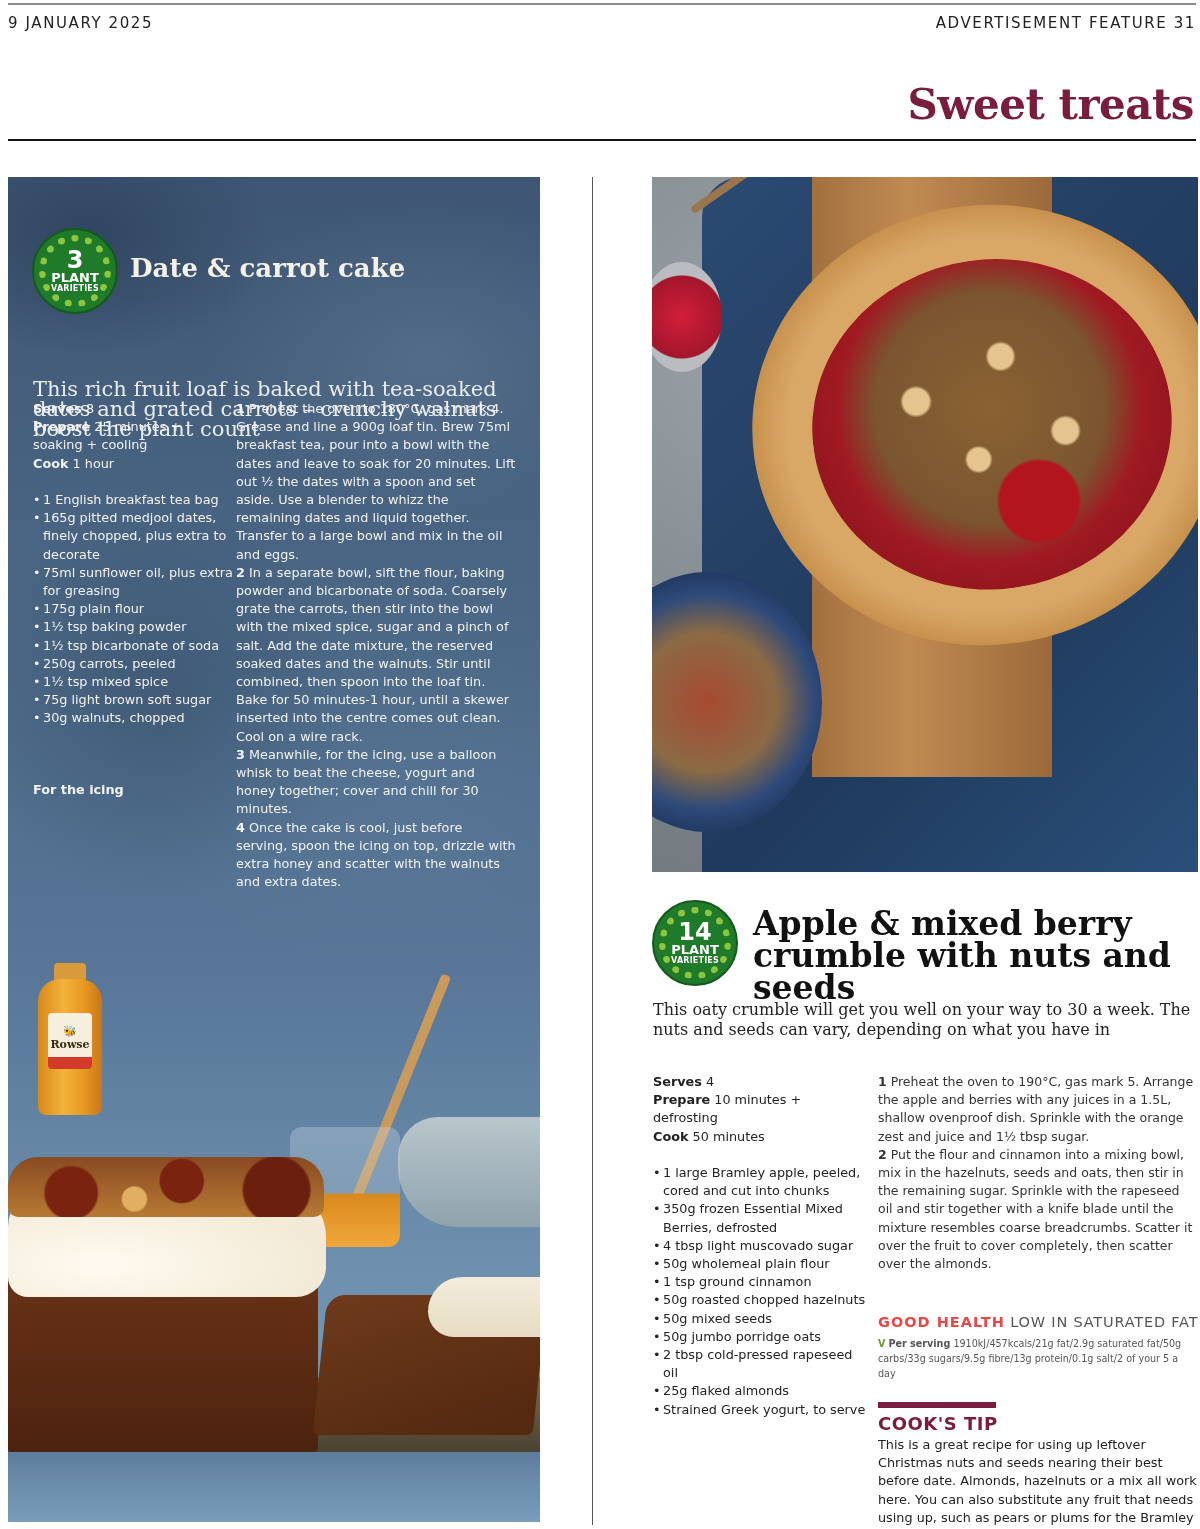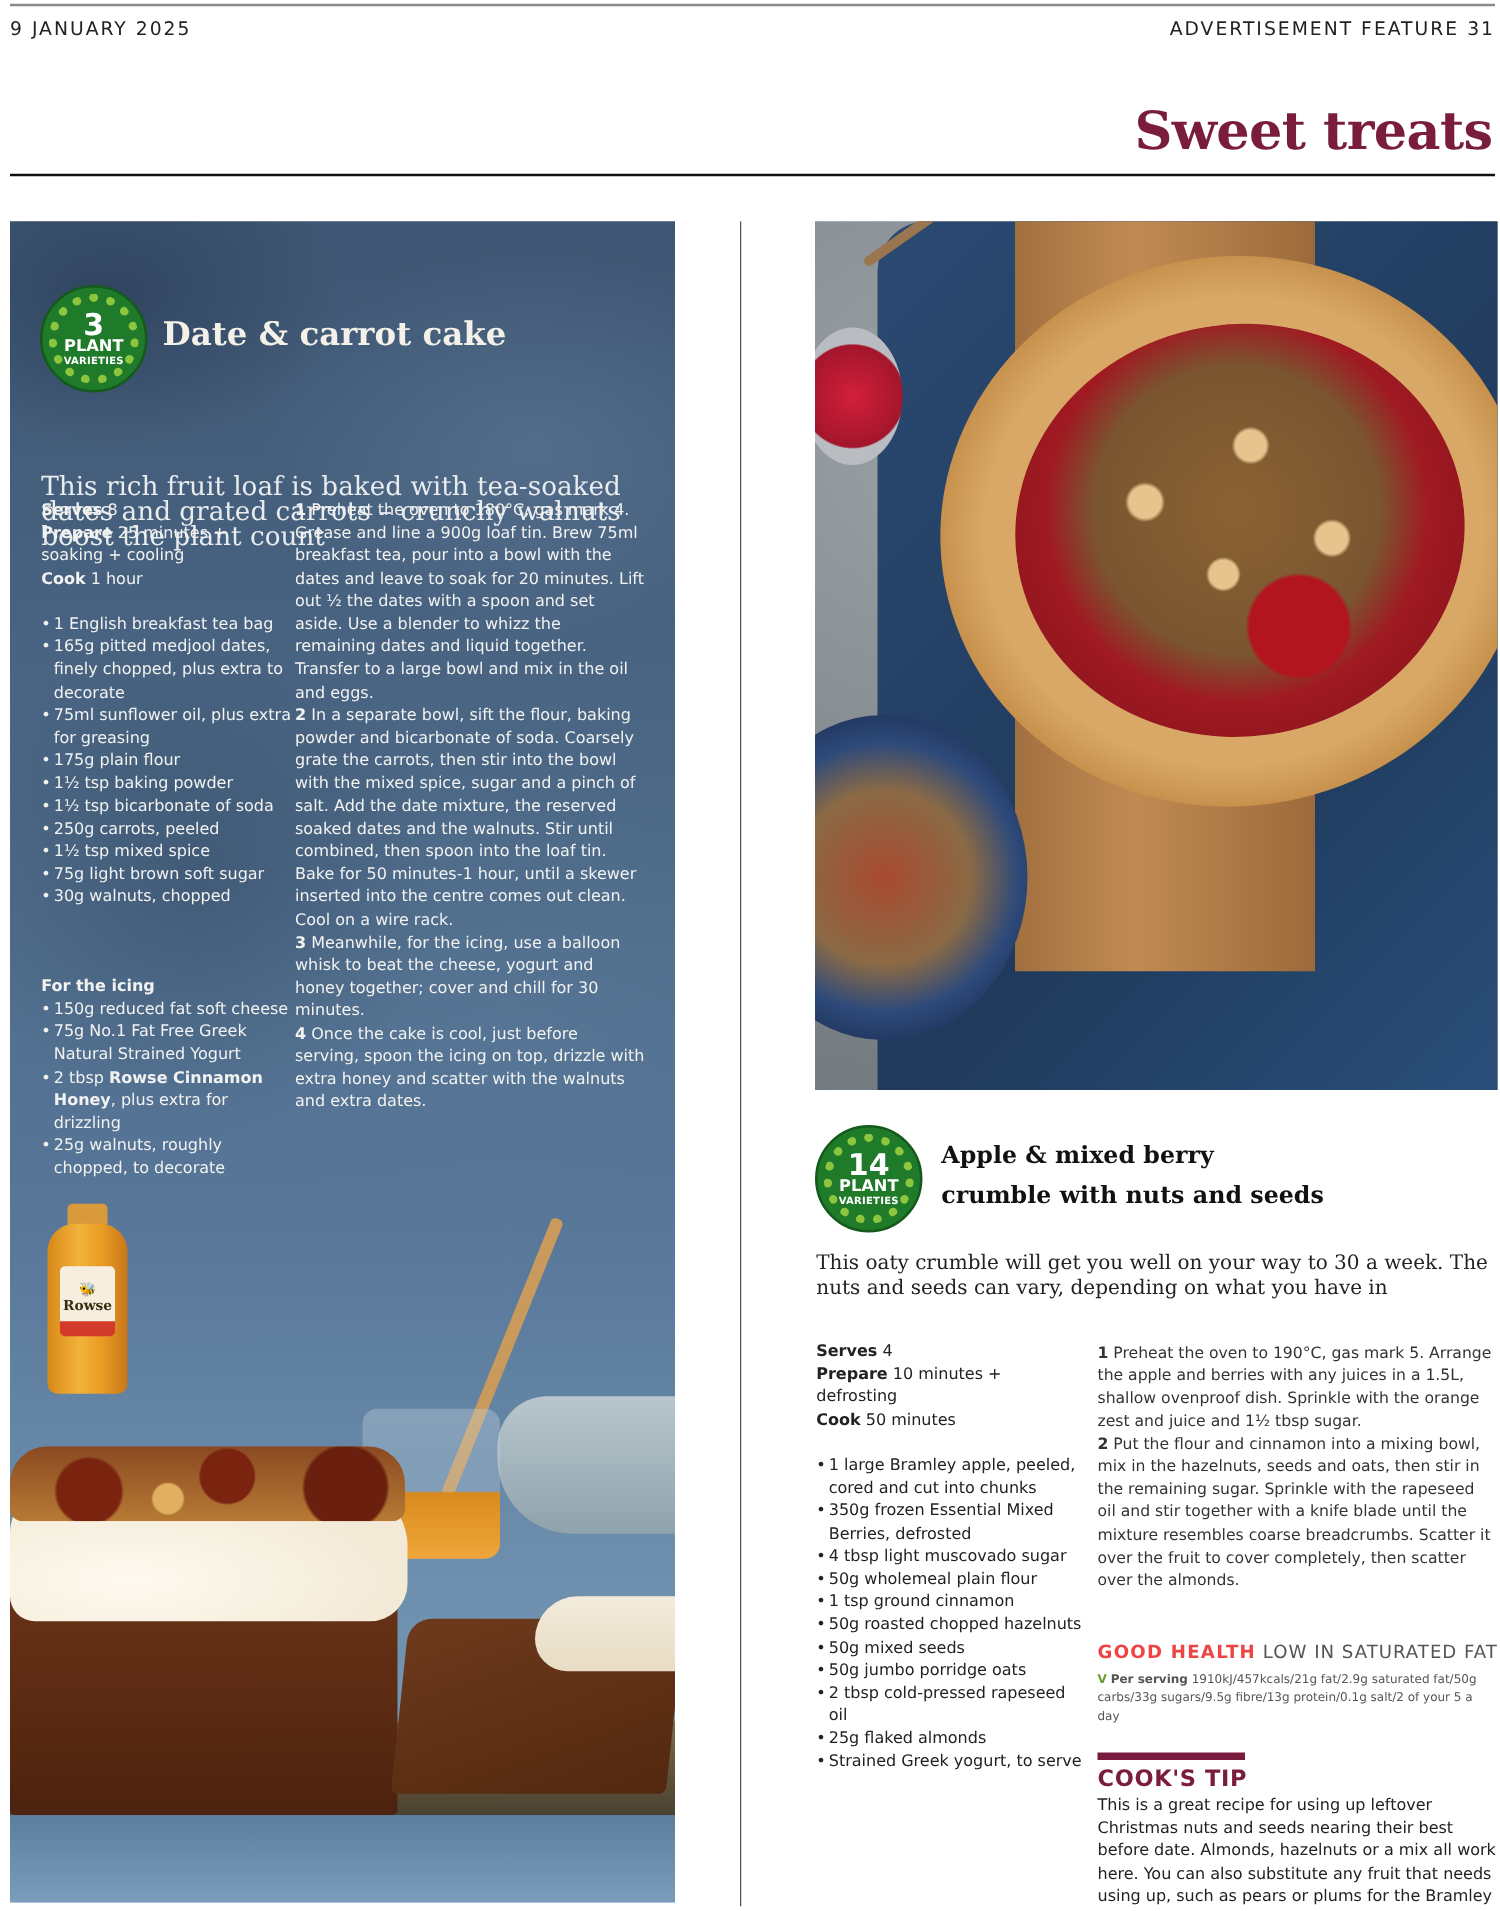--- a/index.html
+++ b/index.html
@@ -81,21 +81,21 @@
       radial-gradient(circle at 70% 55%, #e6c48e 4%, transparent 5%),
       radial-gradient(circle at 45% 60%, #e6c48e 4%, transparent 5%),
       radial-gradient(circle at 60% 75%, #b3151f 12%, transparent 13%),
       radial-gradient(ellipse at 50% 45%, #8a6232 0%, #7a5530 45%, #a01a22 60%, #7c0f18 100%); }
   .small-bowl { position: absolute; left: -60px; top: 395px; width: 230px; height: 260px; border-radius: 50%; background: radial-gradient(circle, #a84a30 0%, #8b6a45 40%, #2e4a7a 62%, #223a63 75%, #1a2c4d 100%); }
   .spoon { position: absolute; left: 40px; top: 30px; width: 190px; height: 8px; background: #9b7550; transform: rotate(-35deg); transform-origin: left; border-radius: 4px; }
   .spoon-head { position: absolute; left: -10px; top: 85px; width: 80px; height: 110px; border-radius: 50%; background: radial-gradient(circle at 50% 50%, #d21f3a, #a3162c 60%, #b9bcc0 62%); }
 
   
   .badge-crumble { left: 652px; top: 900px; }
-  .crumble-title { position: absolute; left: 753px; top: 908px; font-family: "DejaVu Serif", serif; font-weight: bold; font-size: 19px; line-height: 32px; color: #111; }
+  .crumble-title { position: absolute; left: 753px; top: 908px; font-family: "DejaVu Serif", serif; font-weight: bold; font-size: 33px; line-height: 32px; color: #111; }
   .crumble-intro { position: absolute; left: 653px; top: 1000px; width: 545px; font-family: "DejaVu Serif", serif; font-size: 16px; line-height: 20px; color: #222; }
 
   .rt { color: #222; font-family: "DejaVu Sans", sans-serif; font-size: 12.8px; line-height: 18.2px; }
   .rt b { font-weight: bold; }
   .crum-meta { position: absolute; left: 653px; top: 1073px; width: 215px; }
   .crum-ingr { position: absolute; left: 653px; top: 1164px; width: 215px; list-style: none; }
   .crum-method { position: absolute; left: 878px; top: 1073px; width: 320px; color: #333; font-size: 12.5px; }
   .crum-method p { margin: 0; }
   .good-health { position: absolute; left: 878px; top: 1313px; font-size: 14.5px; letter-spacing: 0.8px; white-space: nowrap; }
   .good-health b { font-weight: bold; color: #ef4444; letter-spacing: 1px; }
@@ -138,26 +138,20 @@
     <li>175g plain flour</li>
     <li>1½ tsp baking powder</li>
     <li>1½ tsp bicarbonate of soda</li>
     <li>250g carrots, peeled</li>
     <li>1½ tsp mixed spice</li>
     <li>75g light brown soft sugar</li>
     <li>30g walnuts, chopped</li>
   </ul>
 
   <div class="icing-head lt">For the icing</div>
-  <ul class="cake-icing lt">
-    <li>150g reduced fat soft cheese</li>
-    <li>75g No.1 Fat Free Greek Natural Strained Yogurt</li>
-    <li><span>2 tbsp </span><b>Rowse Cinnamon Honey</b><span>, plus extra for drizzling</span></li>
-    <li>25g walnuts, roughly chopped, to decorate</li>
-  </ul>
 
   <div class="cake-method lt">
     <p><b>1</b><span> Preheat the oven to 180°C, gas mark 4. Grease and line a 900g loaf tin. Brew 75ml breakfast tea, pour into a bowl with the dates and leave to soak for 20 minutes. Lift out ½ the dates with a spoon and set aside. Use a blender to whizz the remaining dates and liquid together. Transfer to a large bowl and mix in the oil and eggs.</span></p>
     <p><b>2</b><span> In a separate bowl, sift the flour, baking powder and bicarbonate of soda. Coarsely grate the carrots, then stir into the bowl with the mixed spice, sugar and a pinch of salt. Add the date mixture, the reserved soaked dates and the walnuts. Stir until combined, then spoon into the loaf tin. Bake for 50 minutes-1 hour, until a skewer inserted into the centre comes out clean. Cool on a wire rack.</span></p>
     <p><b>3</b><span> Meanwhile, for the icing, use a balloon whisk to beat the cheese, yogurt and honey together; cover and chill for 30 minutes.</span></p>
     <p><b>4</b><span> Once the cake is cool, just before serving, spoon the icing on top, drizzle with extra honey and scatter with the walnuts and extra dates.</span></p>
   </div>
 
   <div class="honey">
     <div class="honey-cap"></div>

